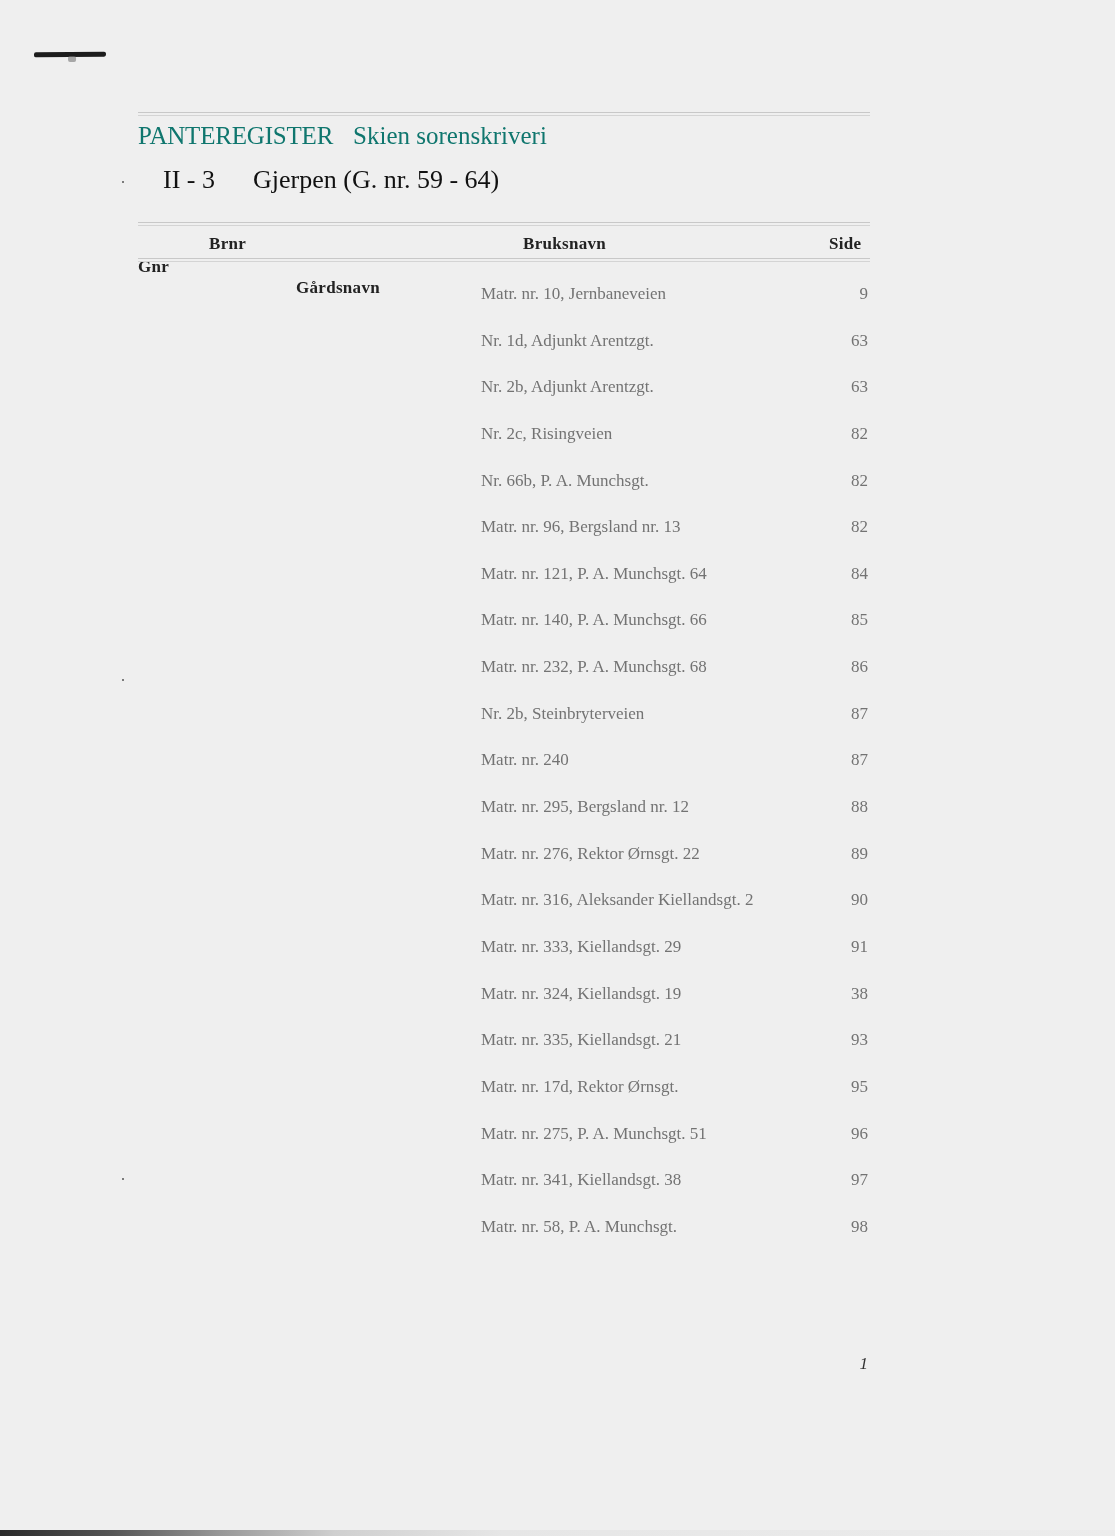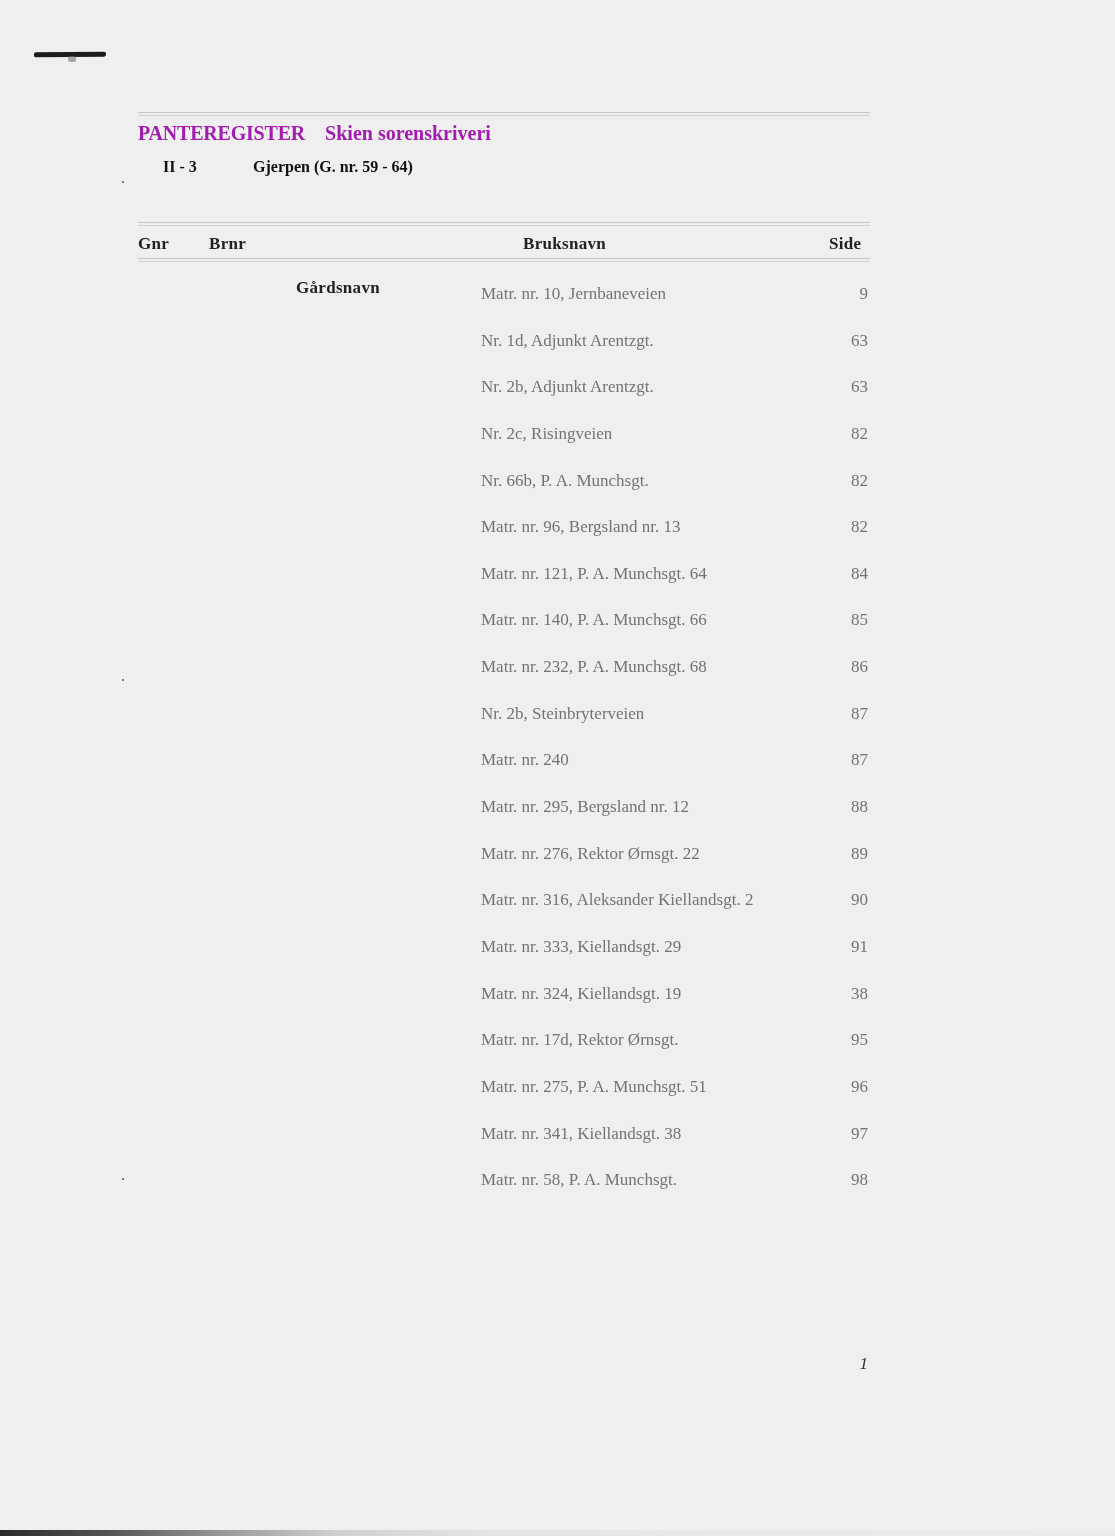--- a/index.html
+++ b/index.html
@@ -53,37 +53,37 @@
     .double-rule {
       border-top: 1px solid #c8c8c8;
       border-bottom: 1px solid #d4d4d4;
       height: 2px;
     }
     .title-row {
       margin-top: 6px;
       height: 36px;
       display: flex;
       align-items: baseline;
-      font-weight: bold;
-      font-size: 20px;
-      color: #a21caf;
+      font-weight: normal;
+      font-size: 25px;
+      color: #0f766e;
     }
     .title-row .reg {
       letter-spacing: -0.2px;
     }
     .title-row .court {
       margin-left: 20px;
     }
     .subtitle-row {
-      margin-top: 0;
+      margin-top: 7px;
       height: 34px;
       display: flex;
       align-items: baseline;
-      font-weight: bold;
-      font-size: 16px;
+      font-weight: normal;
+      font-size: 26px;
       color: #111;
     }
     .subtitle-row .vol {
       margin-left: 25px;
       width: 90px;
     }
     .rule-2 {
       position: absolute;
       top: 110px;
       left: 0;
@@ -167,21 +167,21 @@
   </div>
 
   <div class="subtitle-row">
     <span class="vol">II - 3</span>
     <span class="district">Gjerpen (G. nr. 59 - 64)</span>
   </div>
 
   <div class="double-rule rule-2"></div>
 
   <div class="header-row">
-    <span style="left:0px;">Gnr</span>
+    <span style="left:0px;margin-top:23px;">Gnr</span>
     <span style="left:71px;">Brnr</span>
     <span style="left:158px;margin-top:44px;">Gårdsnavn</span>
     <span style="left:343px;margin-left:42px;">Bruksnavn</span>
     <span style="left:691px;">Side</span>
   </div>
 
   <div class="double-rule rule-3"></div>
 
   <div class="rows">
     <div class="row">
@@ -242,20 +242,24 @@
       </div>
     <div class="row">
         <span class="bruk">Matr. nr. 333, Kiellandsgt. 29</span>
         <span class="side">91</span>
       </div>
     <div class="row">
         <span class="bruk">Matr. nr. 324, Kiellandsgt. 19</span>
         <span class="side">38</span>
       </div>
     <div class="row">
+        <span class="bruk">Matr. nr. 335, Kiellandsgt. 21</span>
+        <span class="side">93</span>
+      </div>
+    <div class="row">
         <span class="bruk">Matr. nr. 17d, Rektor Ørnsgt.</span>
         <span class="side">95</span>
       </div>
     <div class="row">
         <span class="bruk">Matr. nr. 275, P. A. Munchsgt. 51</span>
         <span class="side">96</span>
       </div>
     <div class="row">
         <span class="bruk">Matr. nr. 341, Kiellandsgt. 38</span>
         <span class="side">97</span>

